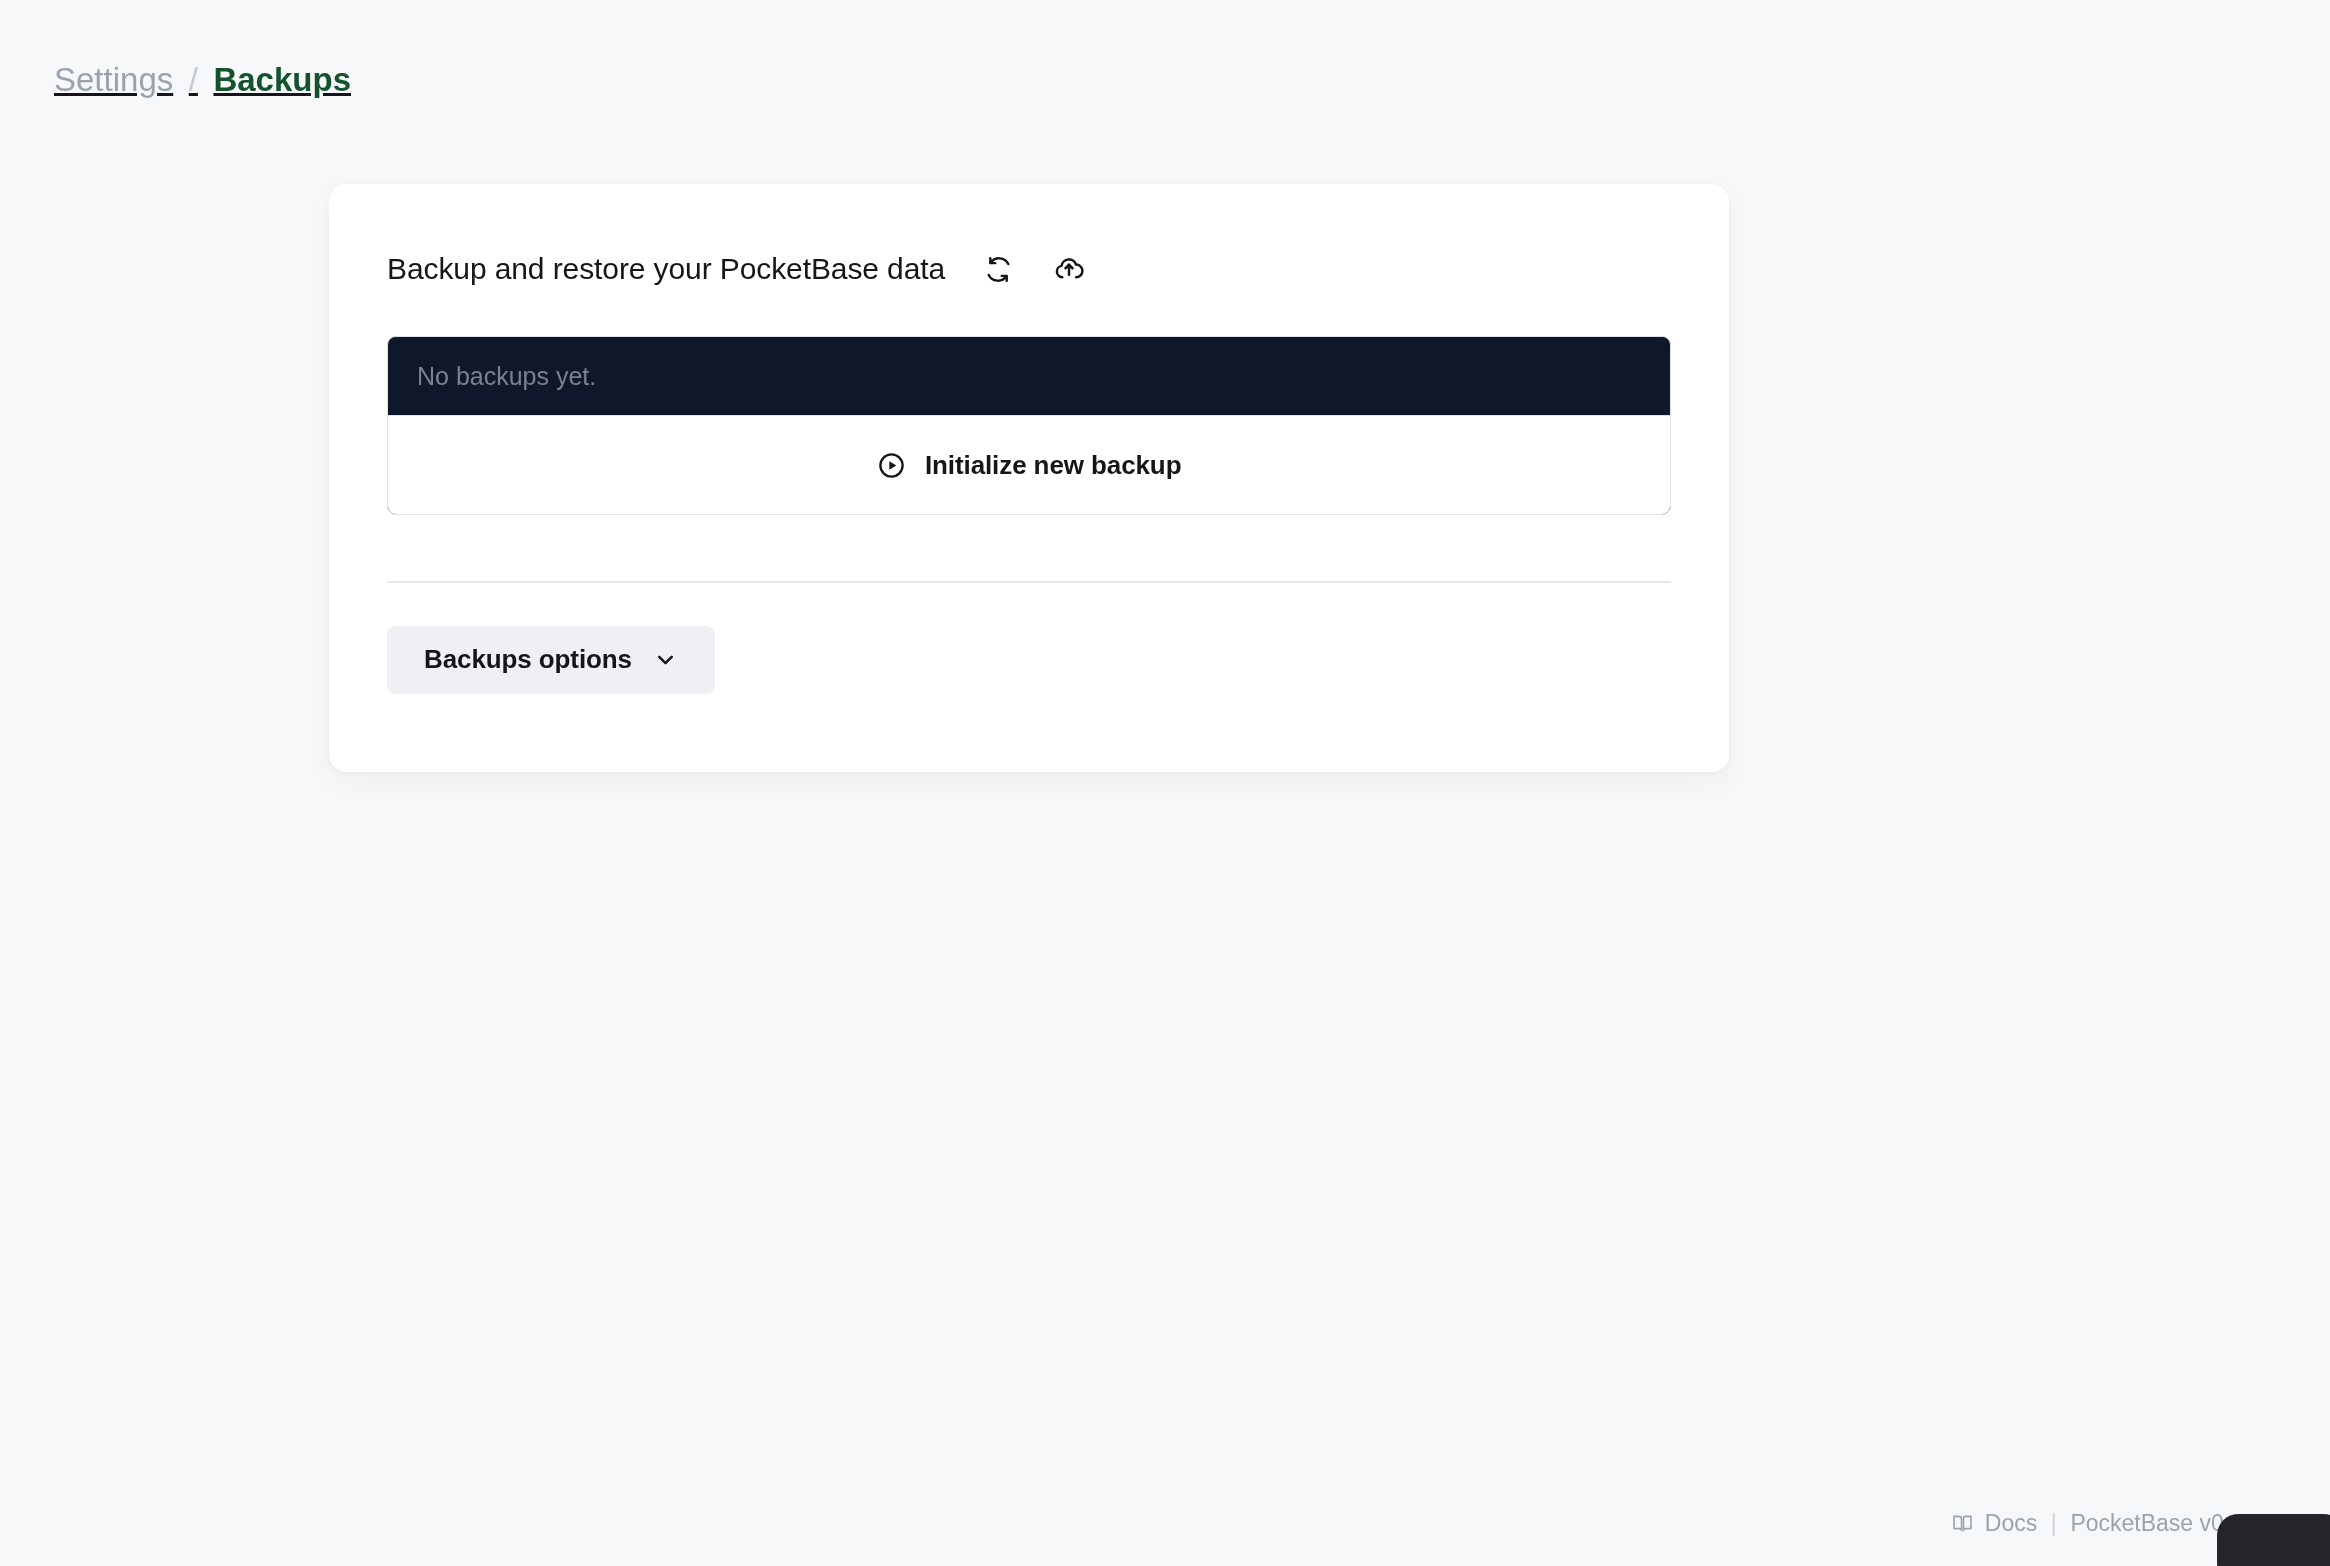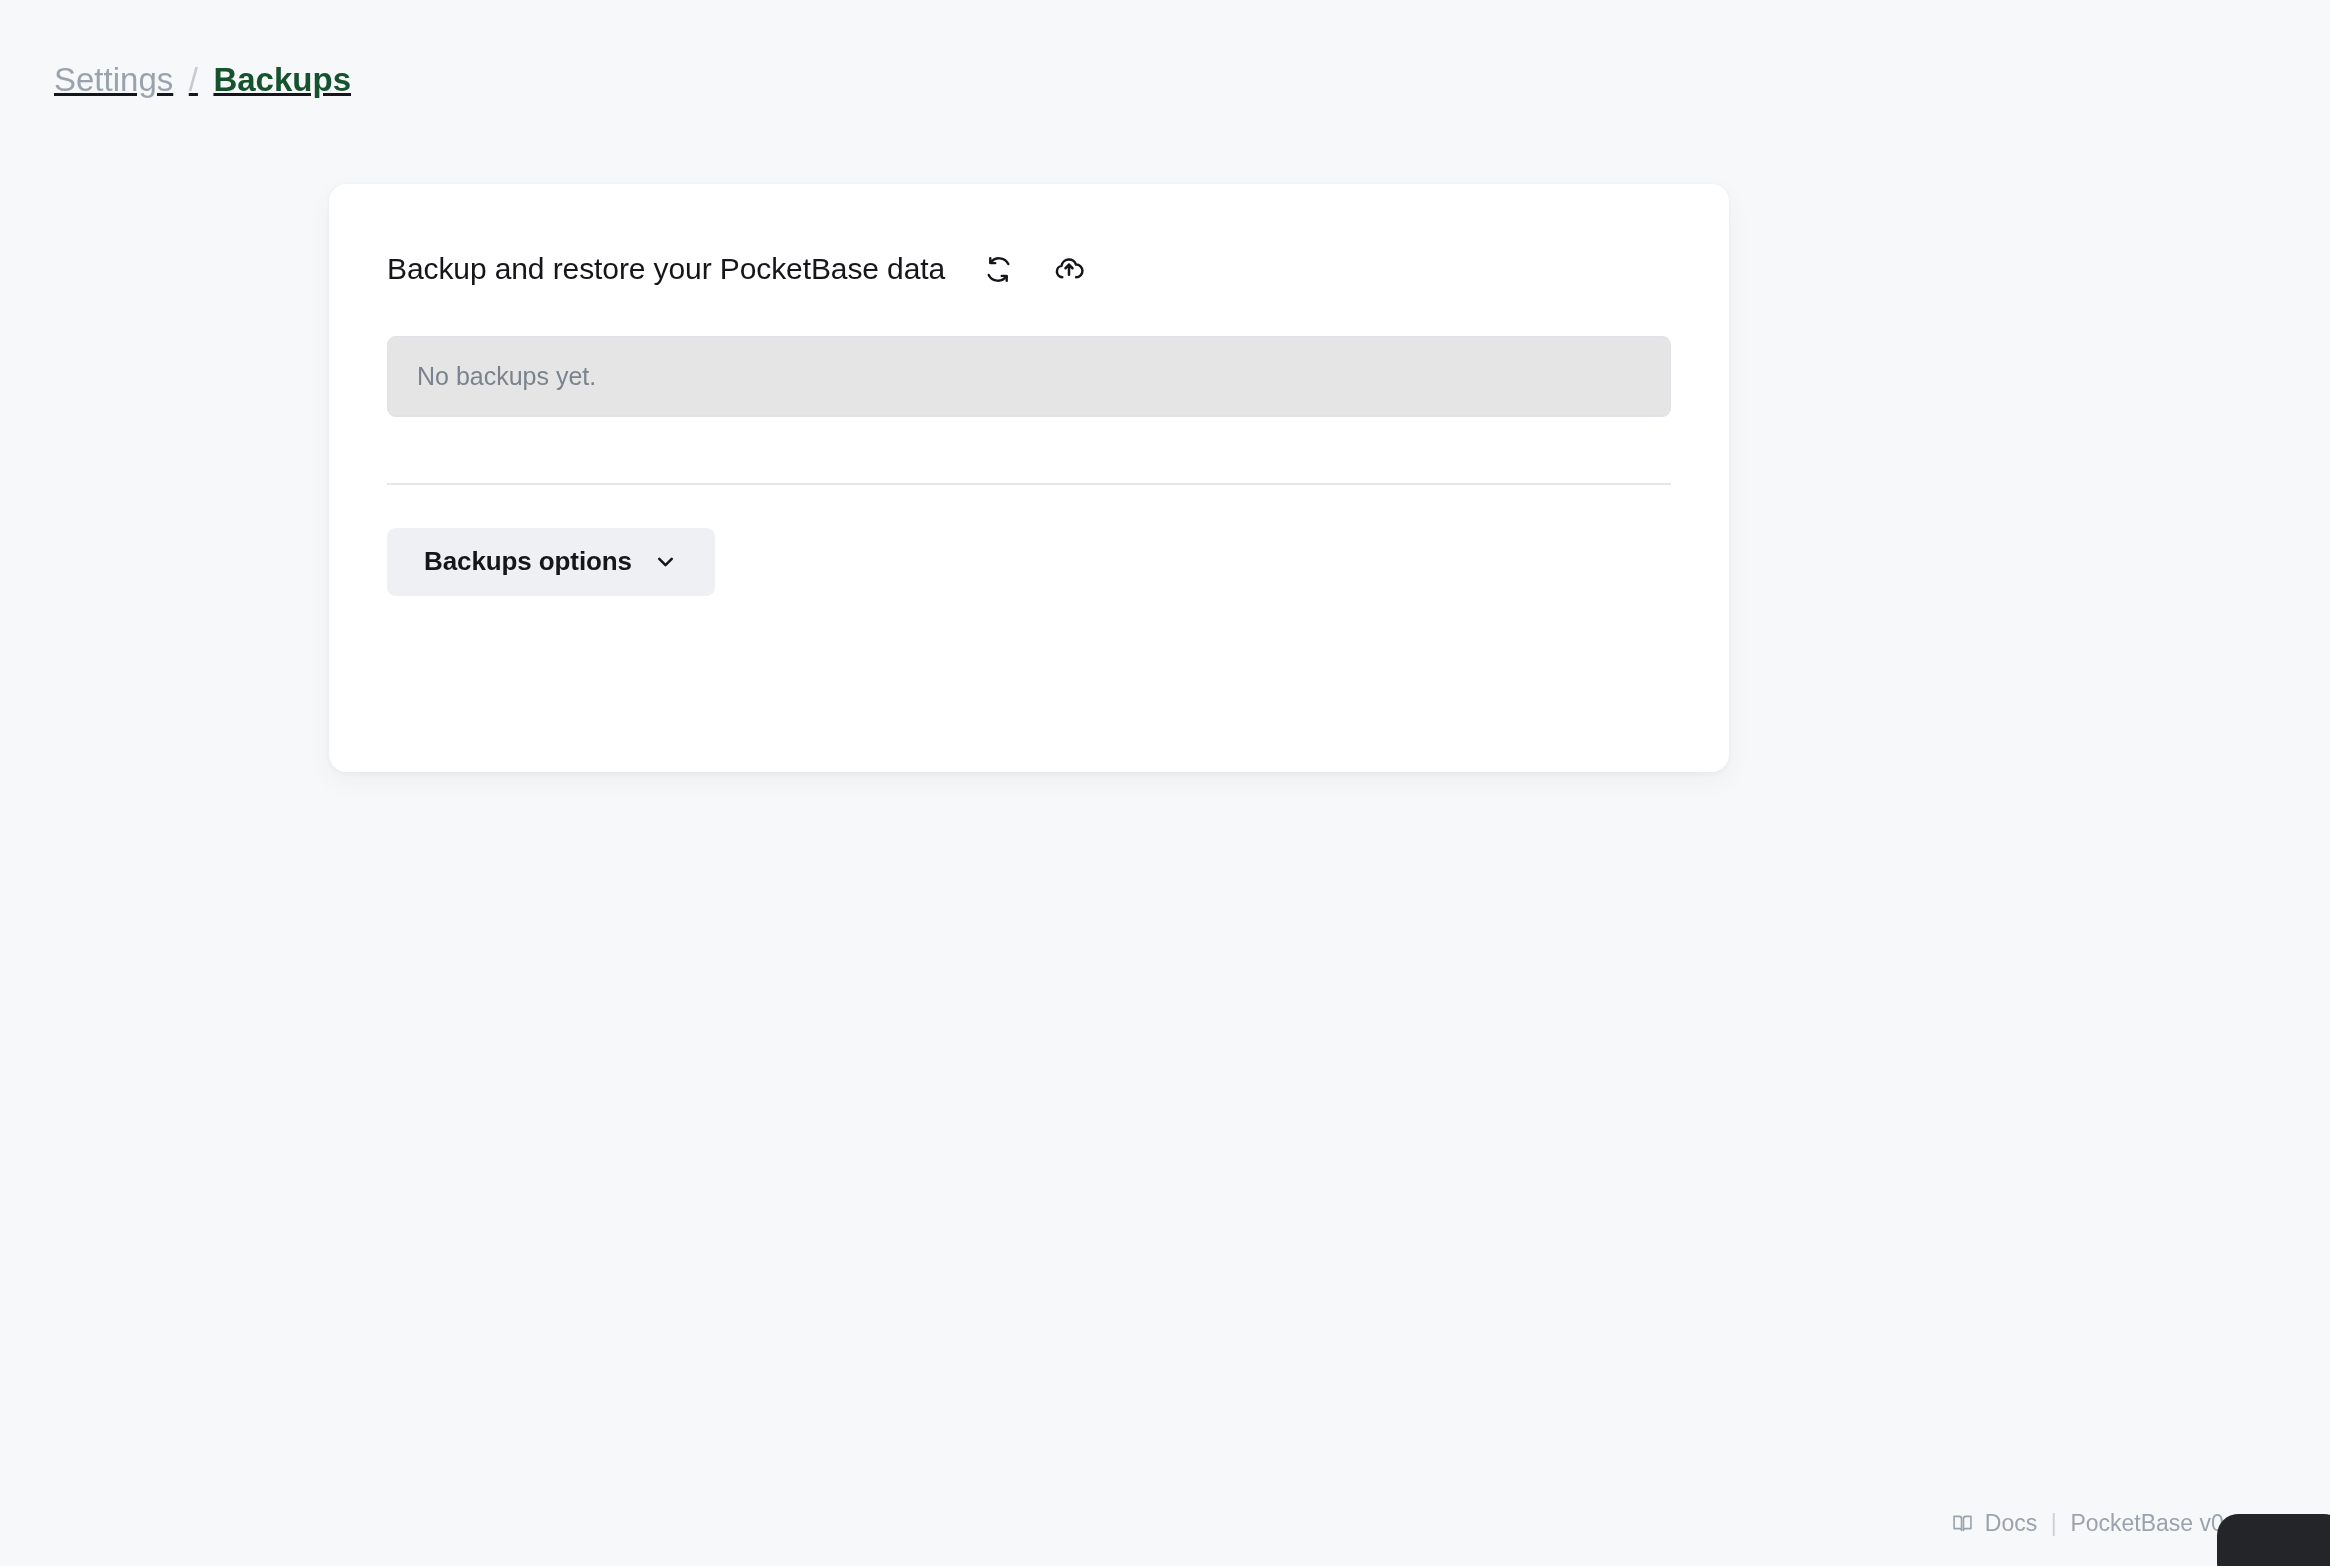--- a/index.html
+++ b/index.html
@@ -88,21 +88,21 @@
     border: none;
   }
   .icon-btn svg { display: block; }
 
   
   .list-box {
     margin-top: 42px;
     border: 1.6px solid #dfe3e8;
     border-radius: 8.7px;
     overflow: hidden;
-    background: #e5e5e5;
+    background: #0f172a;
   }
   .list-empty {
     height: 79px;
     display: flex;
     align-items: center;
     padding: 0 29px;
     font-size: 25px;
     color: #7a838d;
     border-bottom: 1.6px solid #dfe3e8;
   }
@@ -221,20 +221,29 @@
             <polyline points="9.2 11.4 12 8.6 14.8 11.4"></polyline>
           </svg>
         </span>
       </button>
 
     </div>
   </div>
 
   <div class="list-box">
     <div class="list-empty">No backups yet.</div>
+    <div class="list-action">
+      <span>
+        <svg width="29" height="29" viewBox="0 0 24 24" fill="none" stroke="currentColor" stroke-width="1.9" stroke-linecap="round" stroke-linejoin="round">
+          <circle cx="12" cy="12" r="9.2"></circle>
+          <path d="M10.2 8.4 L16 12 L10.2 15.6 Z" fill="currentColor" stroke="none"></path>
+        </svg>
+      </span>
+      <span>Initialize new backup</span>
+    </div>
   </div>
 
   <div class="divider"></div>
 
   <div class="options-row">
     <button class="options-btn">
       <span>Backups options</span>
       <span>
         <svg width="25" height="25" viewBox="0 0 24 24" fill="none" stroke="currentColor" stroke-width="2.4" stroke-linecap="round" stroke-linejoin="round">
           <polyline points="6 9.5 12 15.5 18 9.5"></polyline>

